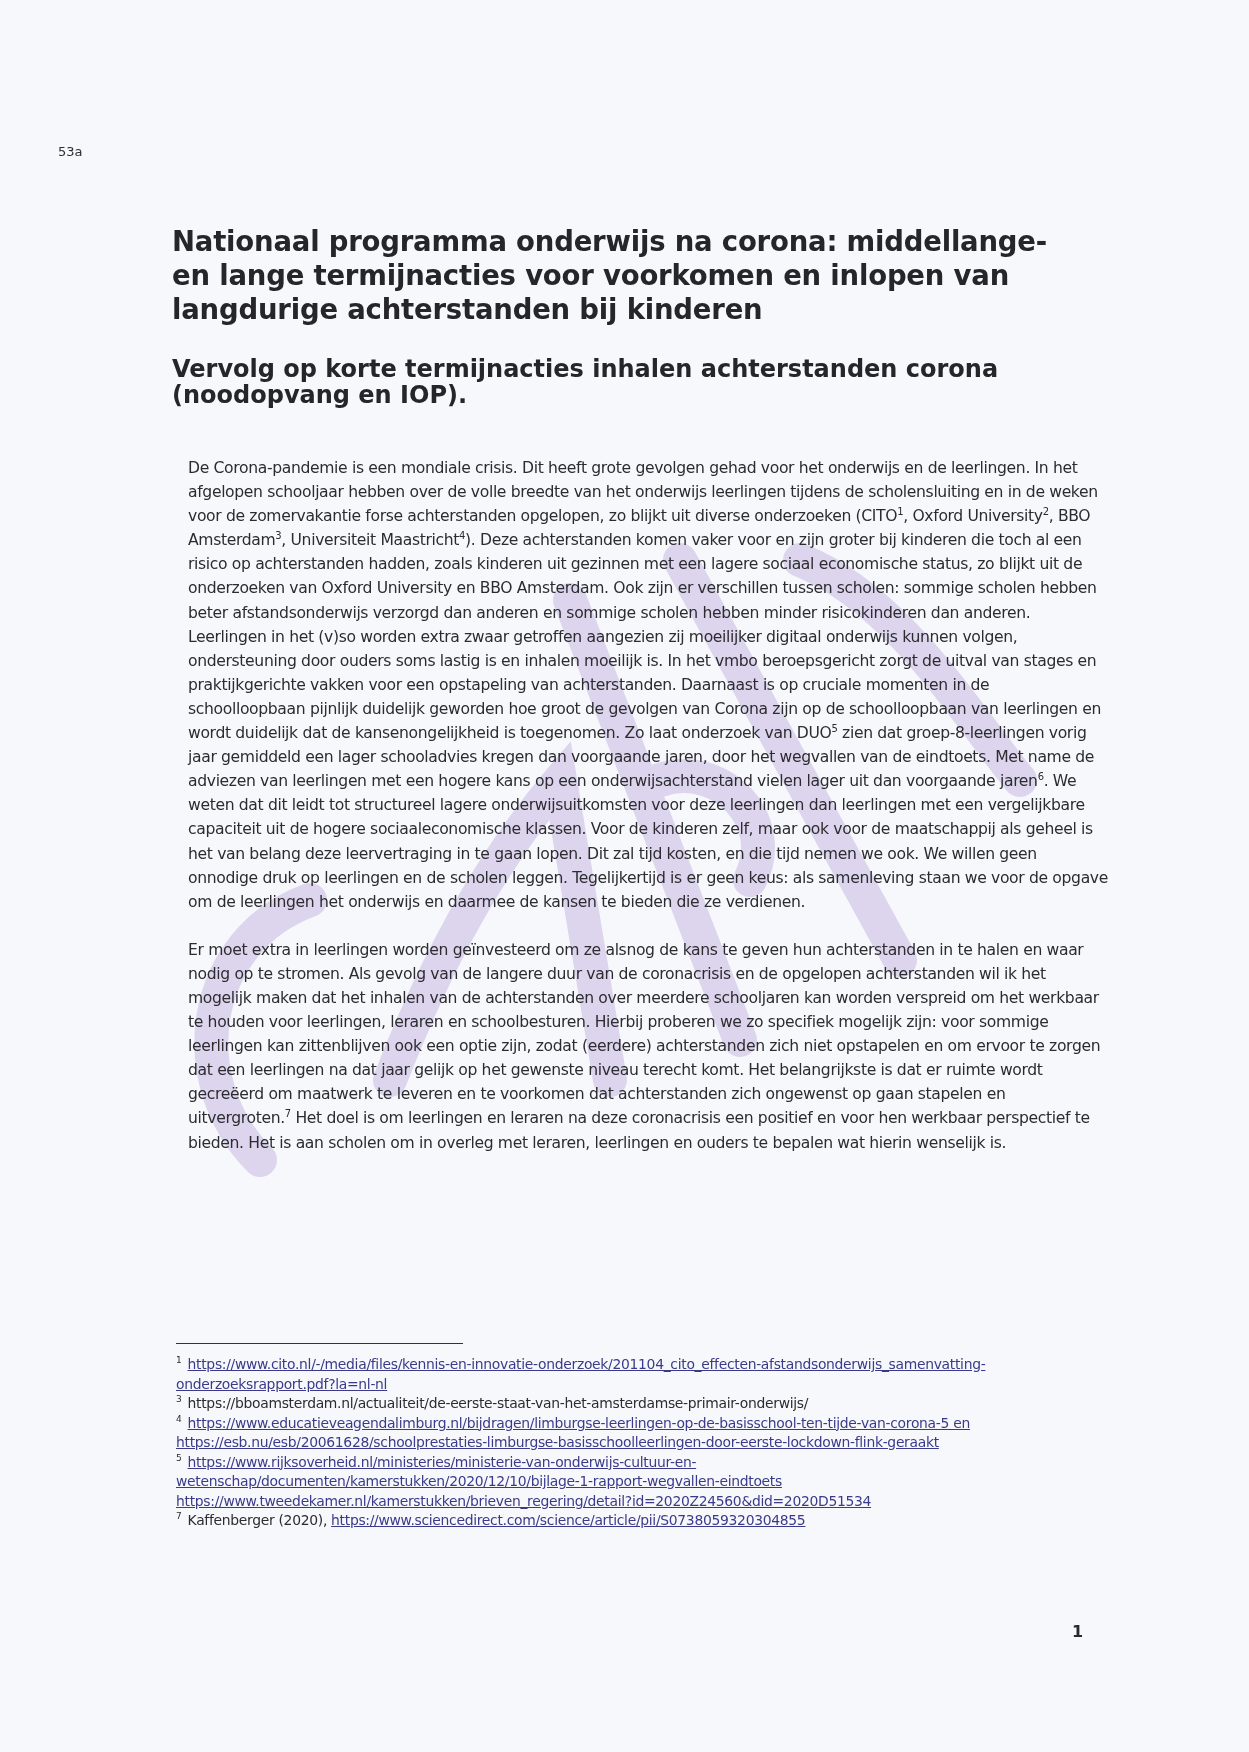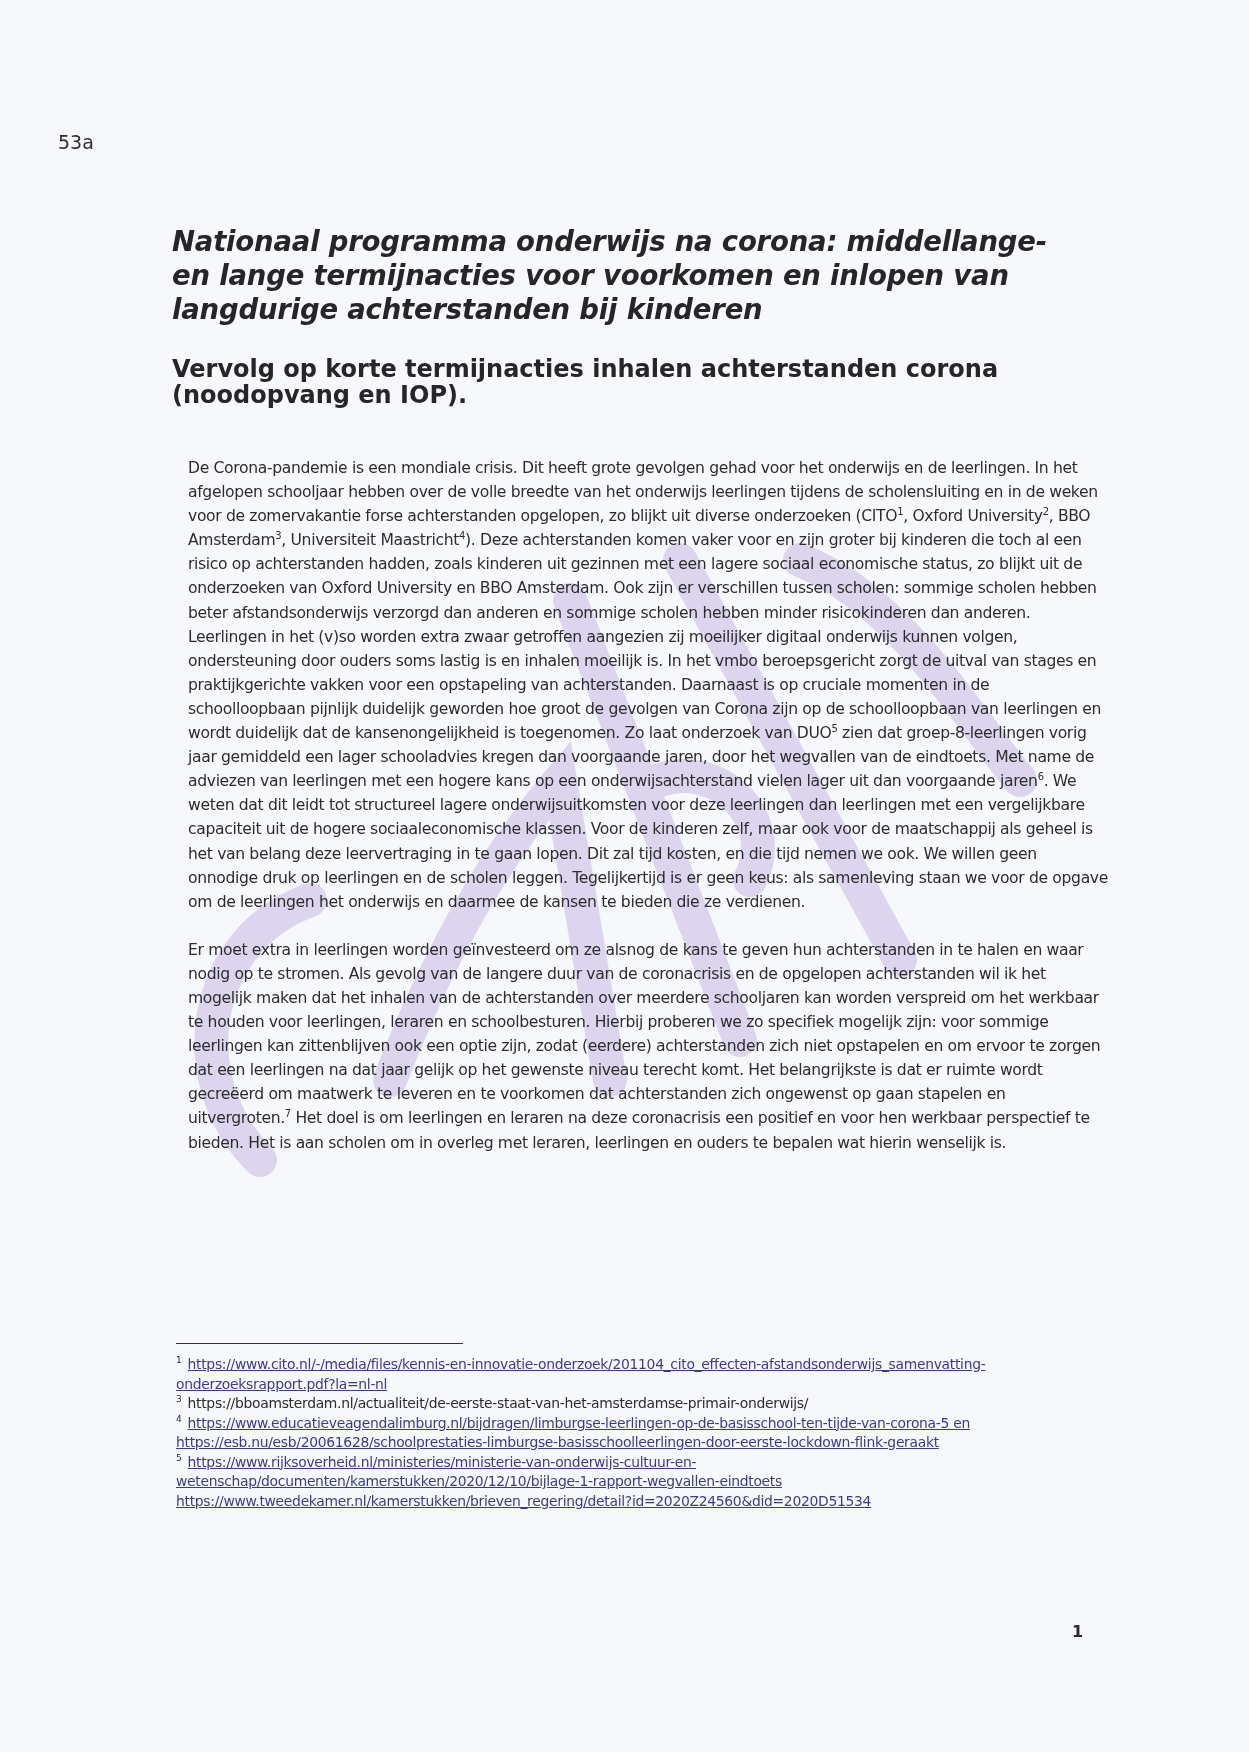--- a/index.html
+++ b/index.html
@@ -11,35 +11,34 @@
       width: 1249px;
       height: 1752px;
       position: relative;
       overflow: hidden;
       font-family: "DejaVu Sans", sans-serif;
       color: #2a2a2e;
     }
     .page-number-top {
       position: absolute;
       left: 58px;
-      top: 131px;
-      font-size: 19px;
+      top: 144px;
+      font-size: 13px;
       color: #2f2f33;
     }
     .title {
       position: absolute;
       left: 172px;
       top: 224px;
       width: 920px;
       font-size: 27.5px;
       font-weight: bold;
       line-height: 34px;
       color: #26262a;
       letter-spacing: -0.2px;
-      font-style: italic;
     }
     .subtitle {
       position: absolute;
       left: 172px;
       top: 356px;
       width: 920px;
       font-size: 24px;
       font-weight: bold;
       line-height: 26px;
       color: #26262a;
@@ -135,15 +134,16 @@
   <p><span>De Corona-pandemie is een mondiale crisis. Dit heeft grote gevolgen gehad voor het onderwijs en de leerlingen. In het afgelopen schooljaar hebben over de volle breedte van het onderwijs leerlingen tijdens de scholensluiting en in de weken voor de zomervakantie forse achterstanden opgelopen, zo blijkt uit diverse onderzoeken (CITO</span><sup>1</sup><span>, Oxford University</span><sup>2</sup><span>, BBO Amsterdam</span><sup>3</sup><span>, Universiteit Maastricht</span><sup>4</sup><span>). Deze achterstanden komen vaker voor en zijn groter bij kinderen die toch al een risico op achterstanden hadden, zoals kinderen uit gezinnen met een lagere sociaal economische status, zo blijkt uit de onderzoeken van Oxford University en BBO Amsterdam. Ook zijn er verschillen tussen scholen: sommige scholen hebben beter afstandsonderwijs verzorgd dan anderen en sommige scholen hebben minder risicokinderen dan anderen. Leerlingen in het (v)so worden extra zwaar getroffen aangezien zij moeilijker digitaal onderwijs kunnen volgen, ondersteuning door ouders soms lastig is en inhalen moeilijk is. In het vmbo beroepsgericht zorgt de uitval van stages en praktijkgerichte vakken voor een opstapeling van achterstanden. Daarnaast is op cruciale momenten in de schoolloopbaan pijnlijk duidelijk geworden hoe groot de gevolgen van Corona zijn op de schoolloopbaan van leerlingen en wordt duidelijk dat de kansenongelijkheid is toegenomen. Zo laat onderzoek van DUO</span><sup>5</sup><span> zien dat groep-8-leerlingen vorig jaar gemiddeld een lager schooladvies kregen dan voorgaande jaren, door het wegvallen van de eindtoets. Met name de adviezen van leerlingen met een hogere kans op een onderwijsachterstand vielen lager uit dan voorgaande jaren</span><sup>6</sup><span>. We weten dat dit leidt tot structureel lagere onderwijsuitkomsten voor deze leerlingen dan leerlingen met een vergelijkbare capaciteit uit de hogere sociaaleconomische klassen. Voor de kinderen zelf, maar ook voor de maatschappij als geheel is het van belang deze leervertraging in te gaan lopen. Dit zal tijd kosten, en die tijd nemen we ook. We willen geen onnodige druk op leerlingen en de scholen leggen. Tegelijkertijd is er geen keus: als samenleving staan we voor de opgave om de leerlingen het onderwijs en daarmee de kansen te bieden die ze verdienen.</span></p>
   <p><span>Er moet extra in leerlingen worden geïnvesteerd om ze alsnog de kans te geven hun achterstanden in te halen en waar nodig op te stromen. Als gevolg van de langere duur van de coronacrisis en de opgelopen achterstanden wil ik het mogelijk maken dat het inhalen van de achterstanden over meerdere schooljaren kan worden verspreid om het werkbaar te houden voor leerlingen, leraren en schoolbesturen. Hierbij proberen we zo specifiek mogelijk zijn: voor sommige leerlingen kan zittenblijven ook een optie zijn, zodat (eerdere) achterstanden zich niet opstapelen en om ervoor te zorgen dat een leerlingen na dat jaar gelijk op het gewenste niveau terecht komt. Het belangrijkste is dat er ruimte wordt gecreëerd om maatwerk te leveren en te voorkomen dat achterstanden zich ongewenst op gaan stapelen en uitvergroten.</span><sup>7</sup><span> Het doel is om leerlingen en leraren na deze coronacrisis een positief en voor hen werkbaar perspectief te bieden. Het is aan scholen om in overleg met leraren, leerlingen en ouders te bepalen wat hierin wenselijk is.</span></p>
 </div>
 
 <div class="fn-rule"></div>
 <div class="footnotes">
     <div class="footnote"><span class="fn-mark">1</span> <a>https://www.cito.nl/-/media/files/kennis-en-innovatie-onderzoek/201104_cito_effecten-afstandsonderwijs_samenvatting-onderzoeksrapport.pdf?la=nl-nl</a></div>
     <div class="footnote"><span class="fn-mark">3</span> <span>https://bboamsterdam.nl/actualiteit/de-eerste-staat-van-het-amsterdamse-primair-onderwijs/</span></div>
     <div class="footnote"><span class="fn-mark">4</span> <a>https://www.educatieveagendalimburg.nl/bijdragen/limburgse-leerlingen-op-de-basisschool-ten-tijde-van-corona-5 en https://esb.nu/esb/20061628/schoolprestaties-limburgse-basisschoolleerlingen-door-eerste-lockdown-flink-geraakt</a></div>
     <div class="footnote"><span class="fn-mark">5</span> <a>https://www.rijksoverheid.nl/ministeries/ministerie-van-onderwijs-cultuur-en-wetenschap/documenten/kamerstukken/2020/12/10/bijlage-1-rapport-wegvallen-eindtoets</a><br><a>https://www.tweedekamer.nl/kamerstukken/brieven_regering/detail?id=2020Z24560&amp;did=2020D51534</a></div>
+    <div class="footnote"><span class="fn-mark">7</span> <span>Kaffenberger (2020), </span><a>https://www.sciencedirect.com/science/article/pii/S0738059320304855</a></div>
   </div>
 
 <div class="page-number-bottom">1</div>
 
 </body></html>

